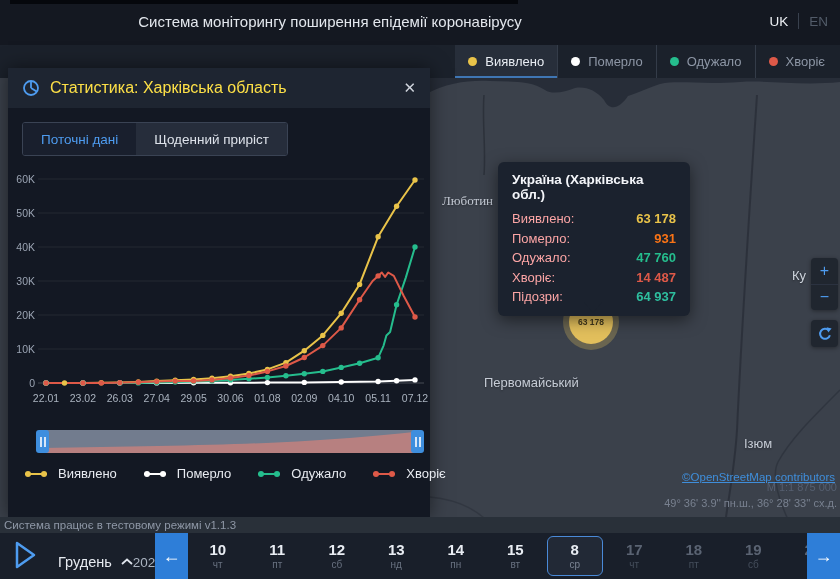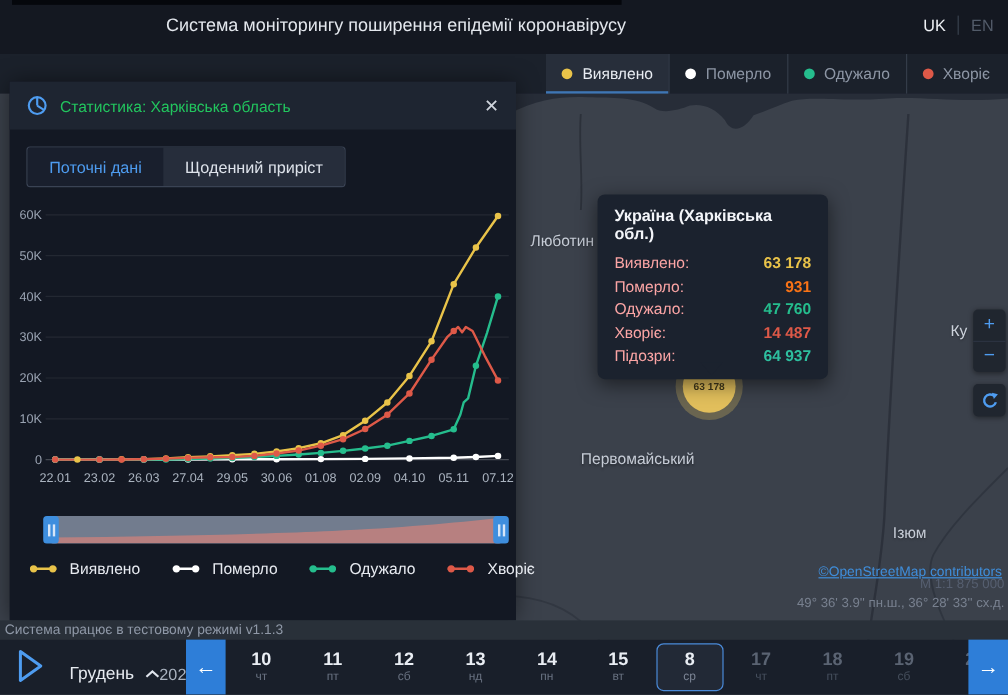--- a/index.html
+++ b/index.html
@@ -22,21 +22,21 @@
   .lb-item{display:flex;align-items:center;gap:8px;padding:0 13px;font-size:13px;color:#8d96a5;
            border-left:1px solid #343c49;cursor:pointer;position:relative;}
   .lb-item:first-child{border-left:none;}
   .lb-item.active{background:#272e3a;color:#e9edf3;}
   .lb-item.active::after{content:"";position:absolute;left:0;right:0;bottom:0;height:2px;background:#3f76b4;}
   .lb-dot{width:9px;height:9px;border-radius:50%;}
 
   
   #map{left:0;top:45px;width:840px;height:534px;background:#3b414b;z-index:1;cursor:grab;}
   .map-label{position:absolute;color:#c6ccd6;font-size:13px;z-index:2;text-shadow:0 1px 2px rgba(0,0,0,.35);}
-  #map-label-0{left:442px;top:148px;}   
+  #map-label-0{left:442px;top:148px;font-family:Liberation Serif, serif;}   
   #map-label-1{left:484px;top:330px;}
   #map-label-2{left:744px;top:391px;}
   #map-label-3{left:792px;top:223px;color:#cdd3dc;}
   #marker{left:569px;top:255px;width:44px;height:44px;border-radius:50%;background:#e2bf5c;
           box-shadow:0 0 0 6px rgba(230,196,94,.28);display:flex;align-items:center;justify-content:center;
           color:#42391c;font-size:8.5px;font-weight:bold;z-index:3;cursor:pointer;}
   #zoom-ctrl{left:811px;top:213px;width:27px;height:52px;background:#20262f;border-radius:4px;z-index:4;
              display:flex;flex-direction:column;box-shadow:0 1px 4px rgba(0,0,0,.4);}
   .zbtn{flex:1;display:flex;align-items:center;justify-content:center;color:#4e9cf0;font-size:16px;cursor:pointer;}
   #zoom-in{border-bottom:1px solid #2b3240;}
@@ -54,21 +54,21 @@
   .tt-label{color:#fca5a5;}
   .tt-value{font-weight:bold;}
   #tooltip-pointer{left:584px;top:302px;width:0;height:0;border-left:9px solid transparent;
                    border-right:9px solid transparent;border-top:11px solid #1b222e;z-index:5;}
 
   
   #panel{left:8px;top:68px;width:422px;height:449px;background:#131823;z-index:6;
          box-shadow:0 0 18px rgba(0,0,0,.5);}
   #panel-header{left:0;top:0;width:422px;height:40px;background:#1e2531;display:flex;align-items:center;
                 padding:0 14px;box-sizing:border-box;}
-  #panel-title{color:#22c55e;font-size:13px;margin-left:10px;}
+  #panel-title{color:#fde047;font-size:16px;margin-left:10px;}
   #panel-close{margin-left:auto;color:#cfd4dc;font-size:15px;cursor:pointer;}
   #tabs{left:14px;top:54px;display:flex;border:1px solid #3a4354;border-radius:3px;overflow:hidden;}
   .tab{height:32px;display:flex;align-items:center;padding:0 18px;font-size:13.5px;cursor:pointer;}
   .tab.active{background:#191f2d;color:#4e9cf0;}
   .tab.inactive{background:#262d3b;color:#dde2ea;}
   #chart-svg{left:0;top:86px;}
   
   #slider{left:28px;top:362px;width:388px;height:23px;}
   #slider-track{position:absolute;left:6px;top:0;width:376px;height:23px;background:rgba(141,153,173,.78);border-radius:2px;overflow:hidden;}
   .handle{position:absolute;top:0;width:13px;height:23px;background:#3e8ede;border-radius:3px;z-index:2;cursor:ew-resize;

